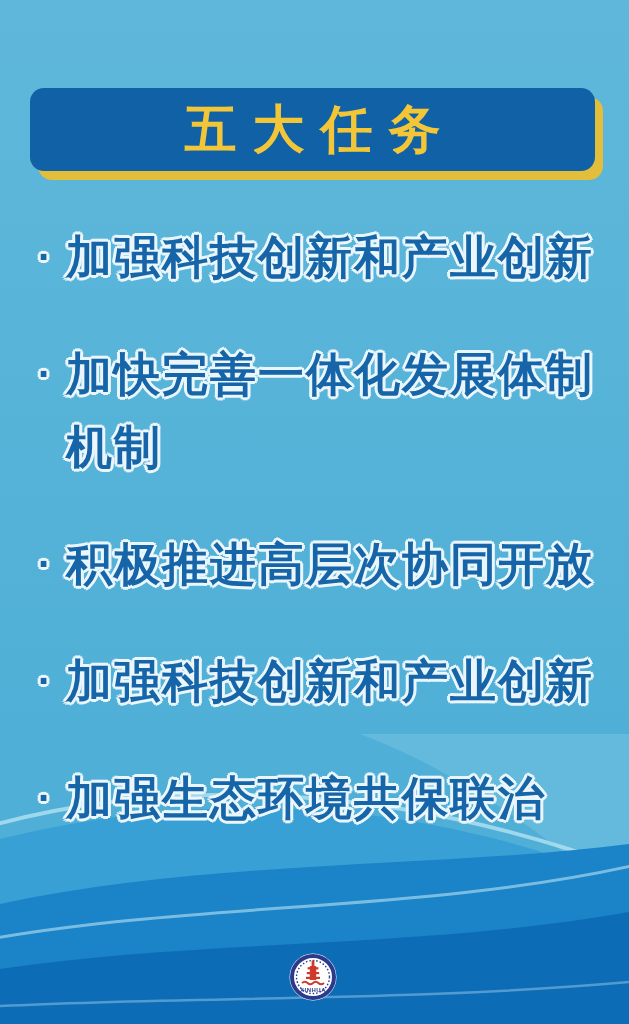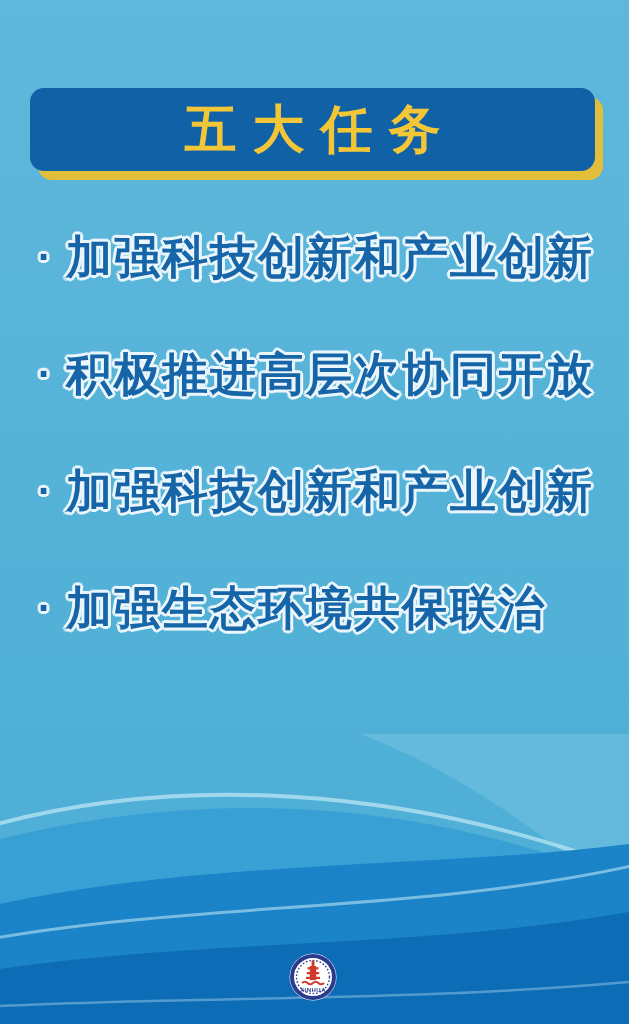--- a/index.html
+++ b/index.html
@@ -85,20 +85,22 @@
     <div class="banner-title">五大任务</div>
   </div>
 
   <ul class="task-list">
     <li class="task-item">
       <span class="task-marker">·</span>
       <span class="task-line">加强科技创新和产业创新</span>
     </li>
     <li class="task-item">
       <span class="task-marker">·</span>
+      <span class="task-line">加快完善一体化发展体制</span>
+      <span class="task-line">机制</span>
     </li>
     <li class="task-item">
       <span class="task-marker">·</span>
       <span class="task-line">积极推进高层次协同开放</span>
     </li>
     <li class="task-item">
       <span class="task-marker">·</span>
       <span class="task-line">加强科技创新和产业创新</span>
     </li>
     <li class="task-item">

